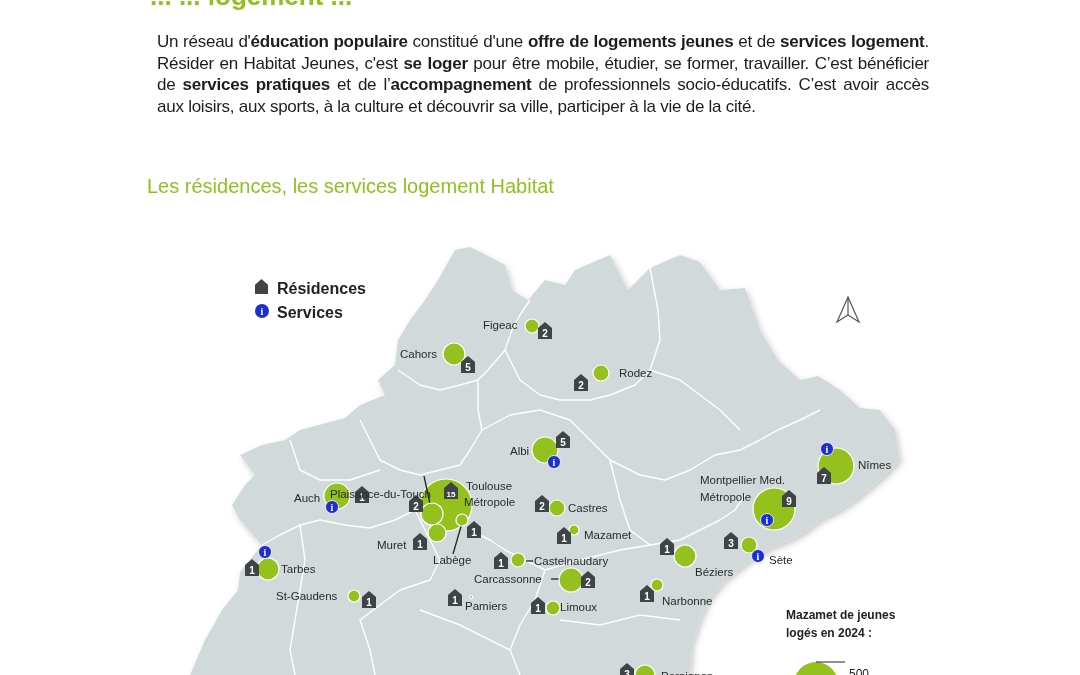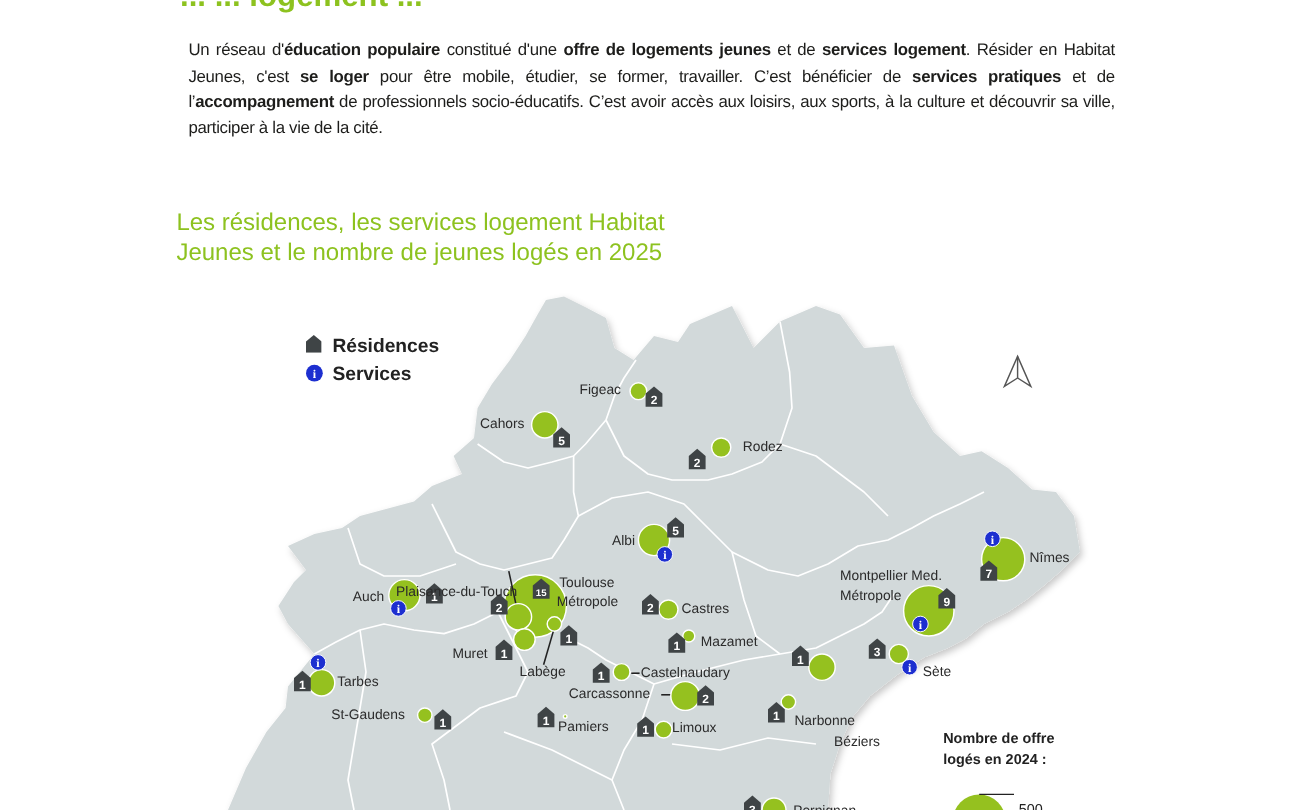--- a/index.html
+++ b/index.html
@@ -1,36 +1,35 @@
 <!DOCTYPE html>
 <html><head>
 <meta charset="utf-8">
 <style>
   html, body { margin:0; padding:0; }
   body { width:1080px; height:675px; overflow:hidden; background:#ffffff; position:relative; font-family:"Liberation Sans", sans-serif; }
   .top-heading-stub { position:absolute; left:150px; top:-14px; font-size:26px; font-weight:bold; color:#8dc21f; white-space:nowrap; line-height:20px; }
-  .intro { position:absolute; left:157px; top:31px; width:772px; font-size:14px; line-height:21.5px; color:#1d1d1b; text-align:justify; font-family:"Liberation Sans Narrow","Liberation Sans", sans-serif; letter-spacing:-0.25px; }
+  .intro { position:absolute; left:157px; top:31px; width:772px; font-size:17px; line-height:21.5px; color:#1d1d1b; text-align:justify; font-family:"Liberation Sans Narrow","Liberation Sans", sans-serif; letter-spacing:-0.25px; }
   .intro b { font-weight:bold; }
   .map-title { position:absolute; left:147px; top:174px; font-size:20px; line-height:25px; color:#8dc21f; }
   .map { position:absolute; left:0; top:0; width:1080px; height:675px; }
   .lbl { position:absolute; font-size:11.5px; color:#2b2b2b; white-space:nowrap; line-height:13px; }
   .legend-item { position:absolute; font-size:16px; font-weight:bold; color:#222; white-space:nowrap; }
   .size-legend-title { position:absolute; left:786px; top:606px; font-size:12px; font-weight:bold; color:#222; line-height:18px; }
   .size-legend-val { position:absolute; font-size:12px; color:#222; }
 </style>
 </head>
 <body>
 
 <div class="top-heading-stub">... ... logement ...</div>
 
 <div class="intro" id="intro"><span>Un réseau d'</span><b>éducation populaire</b><span> constitué d'une </span><b>offre de logements jeunes</b><span> et de </span><b>services logement</b><span>. Résider en Habitat Jeunes, c'est </span><b>se loger</b><span> pour être mobile, étudier, se former, travailler. C’est bénéficier de </span><b>services pratiques</b><span> et de l’</span><b>accompagnement</b><span> de professionnels socio-éducatifs. C’est avoir accès aux loisirs, aux sports, à la culture et découvrir sa ville, participer à la vie de la cité.</span></div>
 
 <div class="map-title">
   <div>Les résidences, les services logement Habitat</div>
-  <div>Jeunes et le nombre de jeunes logés en 2025</div>
 </div>
 
 <svg class="map" viewBox="0 0 1080 675" width="1080" height="675">
   <defs>
     <filter id="shadow" x="-5%" y="-5%" width="110%" height="110%">
       <feDropShadow dx="2" dy="3" stdDeviation="3" flood-color="#000" flood-opacity="0.22"></feDropShadow>
     </filter>
     <symbol id="house" viewBox="0 0 14 16">
       <path d="M7 0 L14 6 L14 16 L0 16 L0 6 Z" fill="#3f4446"></path>
     </symbol>
@@ -264,21 +263,21 @@
           <text x="627" y="678" font-size="10" font-weight="bold" fill="#ffffff" text-anchor="middle" font-family="Liberation Sans, sans-serif">3</text>
         </g>
       </g>
     </g>
 </svg>
 
 <div class="legend-item" style="left:277px; top:280px;">Résidences</div>
 <div class="legend-item" style="left:277px; top:304px;">Services</div>
 
 <div class="size-legend-title">
-  <div>Nombre de offre</div>
+  <div>Mazamet de jeunes</div>
   <div>logés en 2024 :</div>
 </div>
 <div class="size-legend-val" style="left:819px; top:653px;margin-top:33px;">1204</div>
 <div class="size-legend-val" style="left:849px; top:667px;">500</div>
 
 <div id="label-layer">
     <div class="lbl" style="left: 483px; top: 319px;">Figeac</div>
     <div class="lbl" style="left: 400px; top: 348px;">Cahors</div>
     <div class="lbl" style="left: 619px; top: 367px;">Rodez</div>
     <div class="lbl" style="left: 510px; top: 445px;">Albi</div>
@@ -289,20 +288,20 @@
     <div class="lbl" style="left: 330px; top: 461px; margin-top: 27px;">Plaisance-du-Touch</div>
     <div class="lbl" style="left: 433px; top: 554px;">Labège</div>
     <div class="lbl" style="left: 377px; top: 539px;">Muret</div>
     <div class="lbl" style="left: 568px; top: 502px;">Castres</div>
     <div class="lbl" style="left: 584px; top: 529px;">Mazamet</div>
     <div class="lbl" style="left: 700px; top: 474px;">Montpellier Med.</div>
     <div class="lbl" style="left: 700px; top: 491px;">Métropole</div>
     <div class="lbl" style="left: 769px; top: 554px;">Sète</div>
     <div class="lbl" style="left: 281px; top: 563px;">Tarbes</div>
     <div class="lbl" style="left: 534px; top: 555px;">Castelnaudary</div>
-    <div class="lbl" style="left: 695px; top: 566px; margin-top: 47px;">Béziers</div>
+    <div class="lbl" style="left: 695px; top: 566px;">Béziers</div>
     <div class="lbl" style="left: 474px; top: 573px;">Carcassonne</div>
     <div class="lbl" style="left: 662px; top: 595px;">Narbonne</div>
     <div class="lbl" style="left: 276px; top: 590px;">St-Gaudens</div>
     <div class="lbl" style="left: 465px; top: 600px;">Pamiers</div>
     <div class="lbl" style="left: 560px; top: 601px;">Limoux</div>
     <div class="lbl" style="left: 661px; top: 670px;">Perpignan</div>
   </div>
 
 </body></html>

